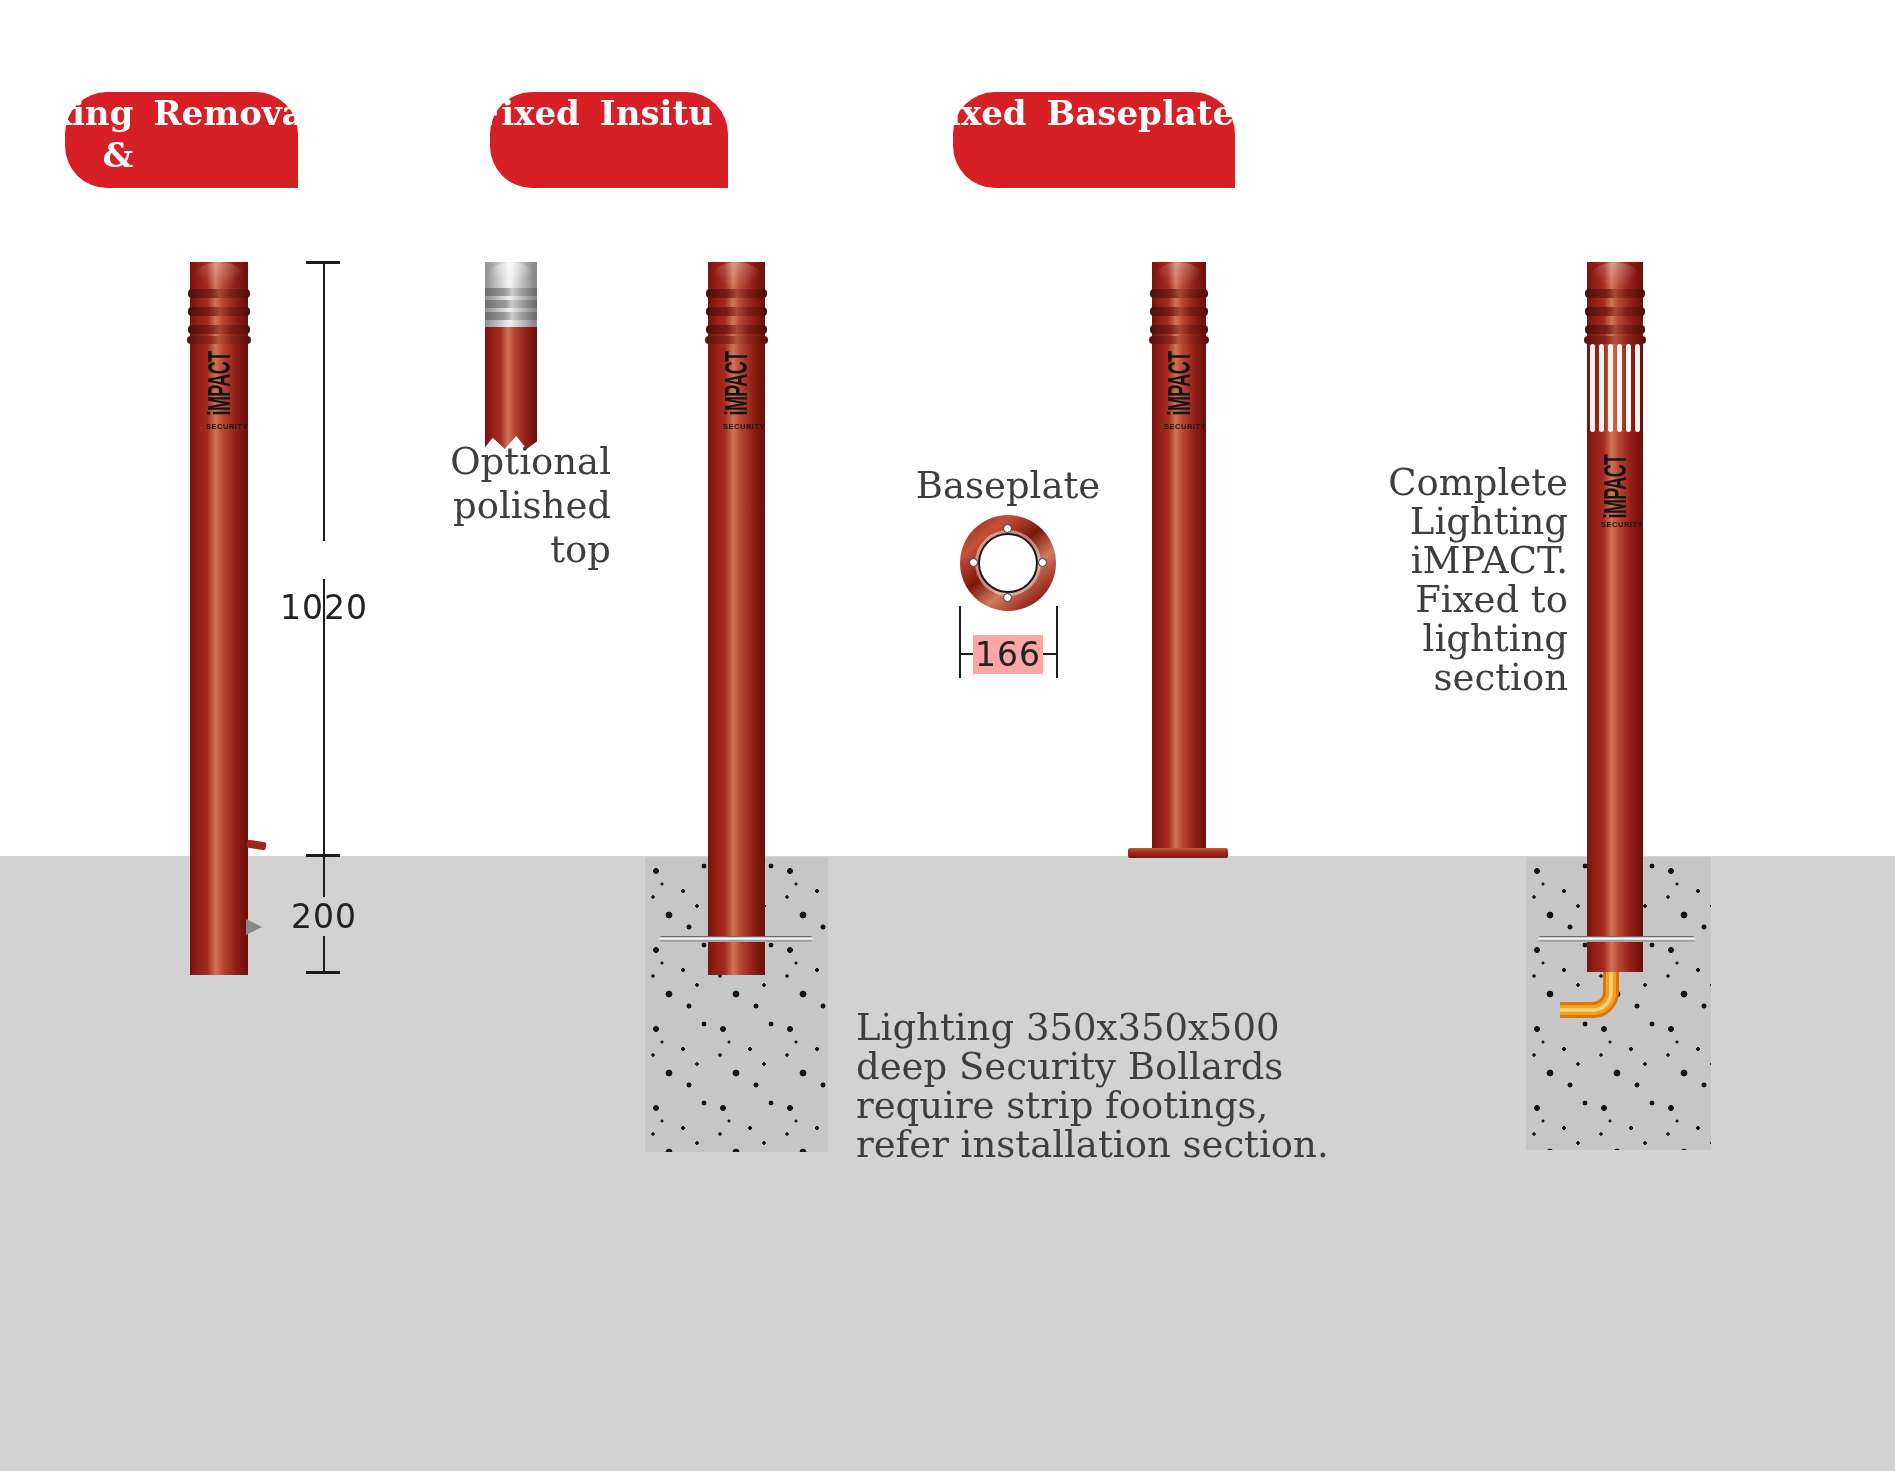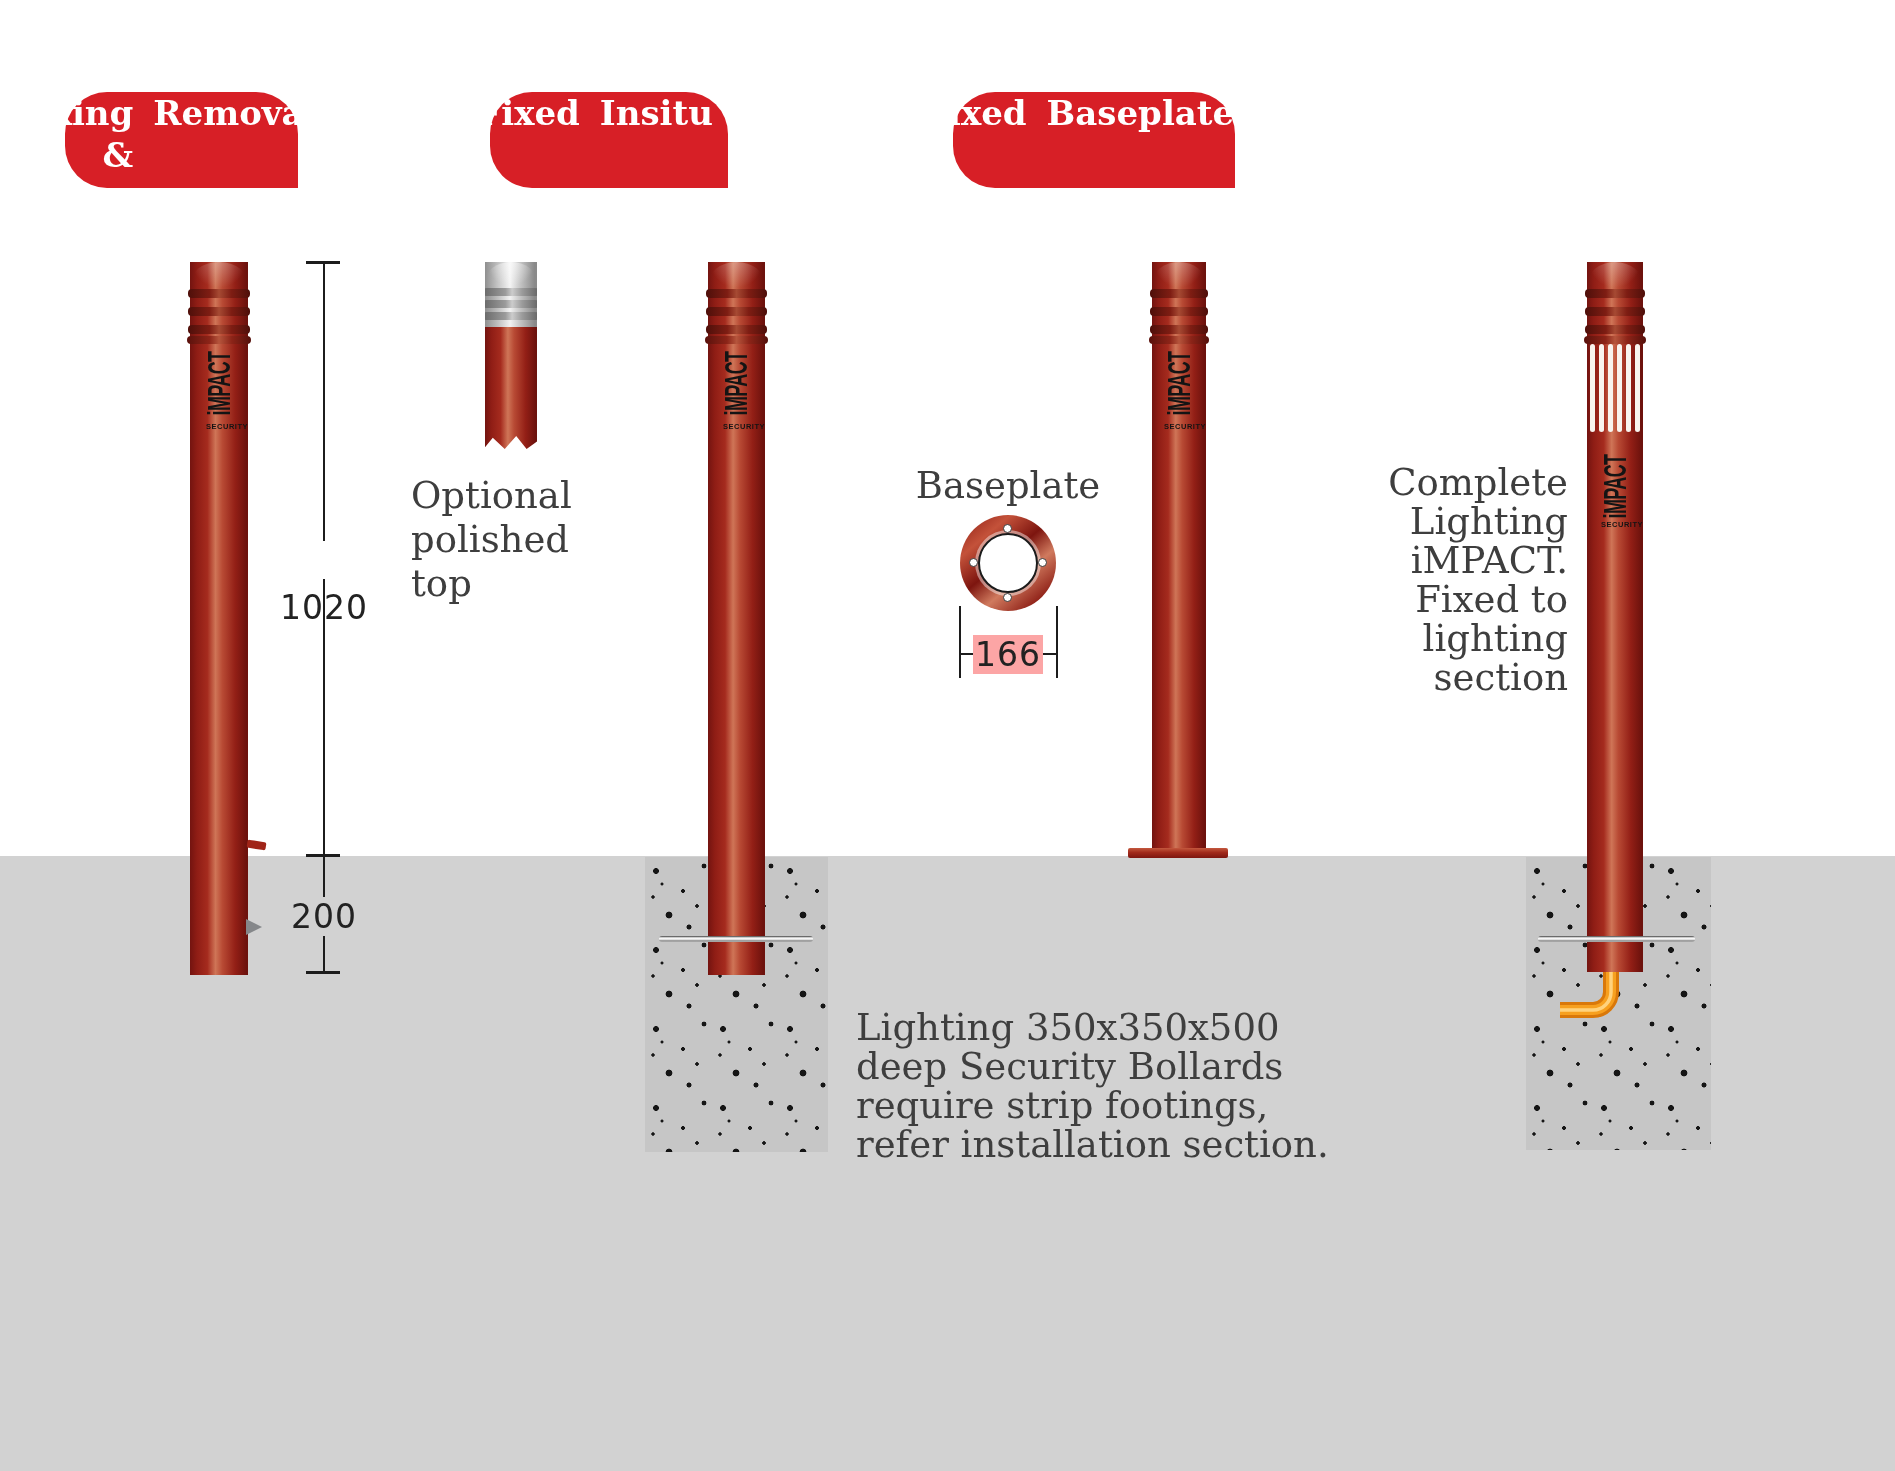--- a/index.html
+++ b/index.html
@@ -138,21 +138,21 @@
   .bp-hole{
     position:absolute;left:18px;top:18px;width:56px;height:56px;border-radius:50%;
     background:#ffffff;border:2px solid #1b1b1b;box-shadow:0 0 0 3px rgba(255,255,255,0.45);
   }
   .bolt{position:absolute;width:9px;height:9px;border-radius:50%;background:#ffffff;border:1.5px solid #3a3a3a;box-sizing:border-box;}
   .bolt-n{left:43px;top:9px;} .bolt-s{left:43px;top:78px;} .bolt-w{left:9px;top:43px;} .bolt-e{left:78px;top:43px;}
 
   
   .note{font-size:37px;color:#3e3e3e;z-index:8;}
   .note div{white-space:nowrap;}
-  #optional-note{left:411px;top:474px;width:200px;text-align:left;line-height:44px;}
+  #optional-note{left:411px;top:440px;width:200px;text-align:right;line-height:44px;}
   #baseplate-label{left:908px;top:464px;width:200px;text-align:center;}
   #lighting-note{left:1368px;top:463px;width:200px;text-align:right;line-height:39px;}
   #footing-note{left:856px;top:1008px;width:460px;text-align:left;line-height:39px;}
 
   .conduit{position:absolute;left:1545px;top:958px;z-index:3;}
 </style>
 </head>
 <body>
 
 <div id="canvas">

